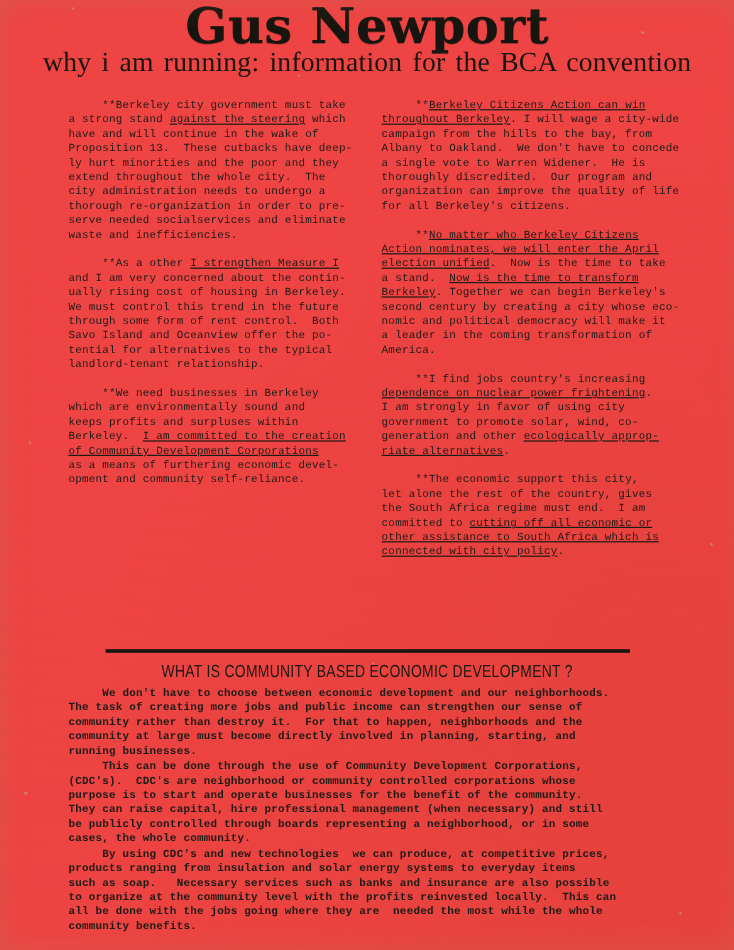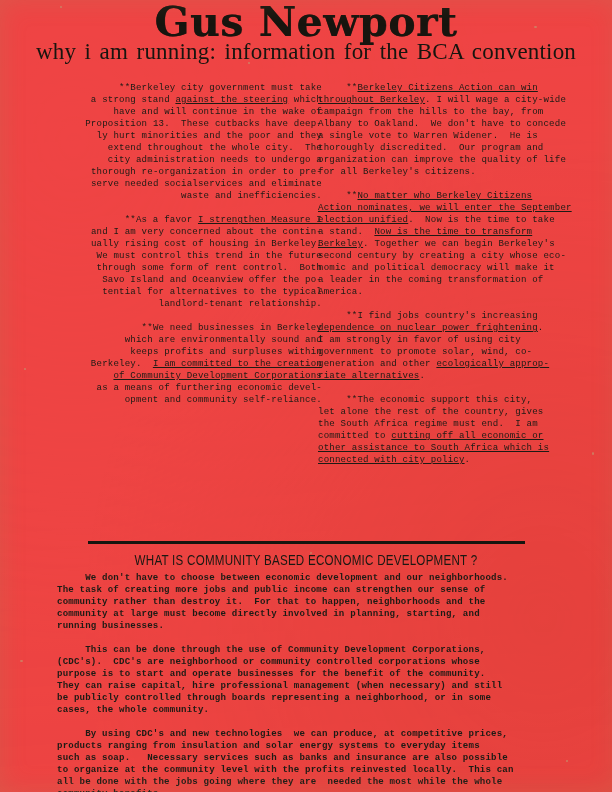--- a/index.html
+++ b/index.html
@@ -77,21 +77,21 @@
     line-height: 12.0px;
     letter-spacing: 0.18px;
     color: #1d1b15;
     white-space: pre-wrap;
   }
 
   .col {
     position: absolute;
     top: 82px;
   }
-  .col-left  { left: 74px;  width: 248px; text-align: right; }
+  .col-left  { left: 57px;  width: 248px; }
   .col-right { left: 318px; width: 268px; }
 
   .para { margin: 0 0 12px 0; }
   .para:last-child { margin-bottom: 0; }
 
   u.ul {
     text-decoration: underline;
     text-decoration-thickness: from-font;
     text-underline-offset: 1px;
   }
@@ -124,21 +124,21 @@
   }
 
   .bottom {
     position: absolute;
     left: 57px;
     top: 572px;
     width: 500px;
     font-weight: bold;
   }
   .bottom .para { margin: 0; }
-  .bottom .para + .para { margin-top: 12px; }
+  .bottom .para + .para { margin-top: 1px; }
 
   
   .speck {
     position: absolute;
     background: #b9ad7d;
     border-radius: 50%;
     opacity: .55;
     pointer-events: none;
   }
 </style>
@@ -163,21 +163,21 @@
 
   <div class="col col-left tw" id="left-col"><div class="para"><span>     **Berkeley city government must take
 a strong stand </span><u class="ul">against the steering</u><span> which
 have and will continue in the wake of
 Proposition 13.  These cutbacks have deep-
 ly hurt minorities and the poor and they
 extend throughout the whole city.  The
 city administration needs to undergo a
 thorough re-organization in order to pre-
 serve needed socialservices and eliminate
-waste and inefficiencies.</span></div><div class="para"><span>     **As a favor </span><u class="ul">I strengthen Measure I</u><span>
+waste and inefficiencies.</span></div><div class="para"><span>     **As a other </span><u class="ul">I strengthen Measure I</u><span>
 and I am very concerned about the contin-
 ually rising cost of housing in Berkeley.
 We must control this trend in the future
 through some form of rent control.  Both
 Savo Island and Oceanview offer the po-
 tential for alternatives to the typical
 landlord-tenant relationship.</span></div><div class="para"><span>     **We need businesses in Berkeley
 which are environmentally sound and
 keeps profits and surpluses within
 Berkeley.  </span><u class="ul">I am committed to the creation
@@ -186,21 +186,21 @@
 opment and community self-reliance.</span></div></div>
 
   <div class="col col-right tw" id="right-col"><div class="para"><span>     **</span><u class="ul">Berkeley Citizens Action can win
 throughout Berkeley</u><span>. I will wage a city-wide
 campaign from the hills to the bay, from
 Albany to Oakland.  We don't have to concede
 a single vote to Warren Widener.  He is
 thoroughly discredited.  Our program and
 organization can improve the quality of life
 for all Berkeley's citizens.</span></div><div class="para"><span>     **</span><u class="ul">No matter who Berkeley Citizens
-Action nominates, we will enter the September
+Action nominates, we will enter the April
 election unified</u><span>.  Now is the time to take
 a stand.  </span><u class="ul">Now is the time to transform
 Berkeley</u><span>. Together we can begin Berkeley's
 second century by creating a city whose eco-
 nomic and political democracy will make it
 a leader in the coming transformation of
 America.</span></div><div class="para"><span>     **I find jobs country's increasing
 </span><u class="ul">dependence on nuclear power frightening</u><span>.
 I am strongly in favor of using city
 government to promote solar, wind, co-

